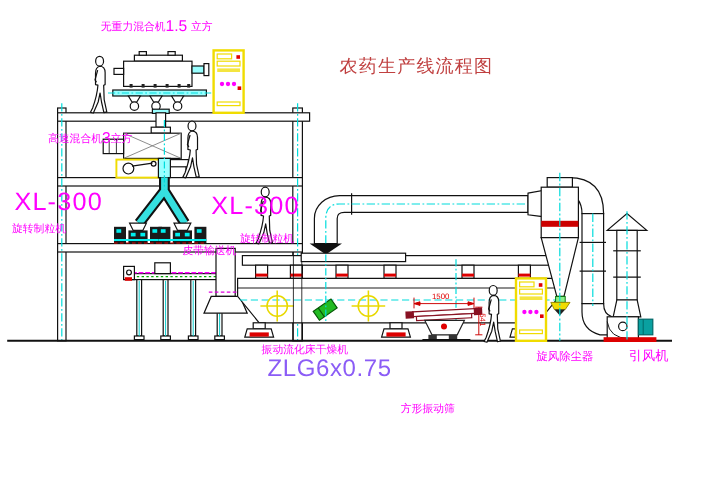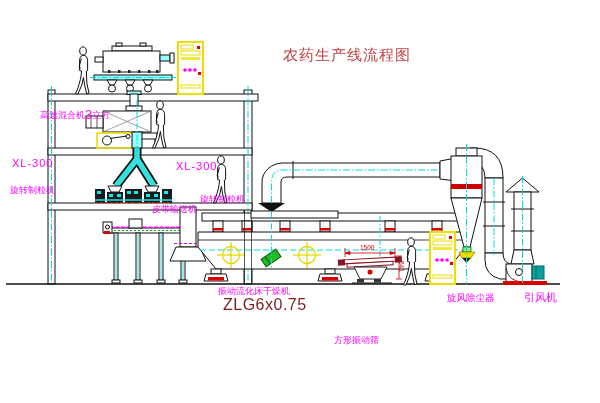--- a/index.html
+++ b/index.html
@@ -3,22 +3,22 @@
 <meta charset="utf-8">
 <style>
   html,body{margin:0;padding:0;background:#fff;}
   .canvas{position:relative;width:600px;height:403px;background:#ffffff;overflow:hidden;
           font-family:"Liberation Sans", sans-serif;}
   .canvas svg{position:absolute;left:0;top:0;}
   .lbl{position:absolute;color:#ff00ff;font-size:9px;line-height:1;white-space:nowrap;
        font-family:"Liberation Sans", sans-serif;}
   .lbl .big{font-size:13px;vertical-align:-1px;}
   .lbl .gap{margin-left:3px;}
-  .model{position:absolute;color:#7f1d1d;font-size:16px;line-height:1;letter-spacing:.5px;white-space:nowrap;}
-  .xl{position:absolute;color:#ff00ff;font-size:11px;line-height:1;letter-spacing:1px;white-space:nowrap;}
+  .model{position:absolute;color:#8b5cf6;font-size:20px;line-height:1;letter-spacing:.5px;white-space:nowrap;}
+  .xl{position:absolute;color:#ff00ff;font-size:21px;line-height:1;letter-spacing:1px;white-space:nowrap;}
   .title{position:absolute;left:283px;top:46px;color:#c04040;display:flex;align-items:center;white-space:nowrap;gap:36px;}
   .t-cn{font-size:15px;letter-spacing:1px;}
   .t-cap{font-size:22px;margin-left:2px;font-weight:400;}
   .dim{position:absolute;color:#dd0000;font-size:6.5px;line-height:1;white-space:nowrap;}
   .vdim{transform:rotate(90deg);transform-origin:left top;}
 </style>
 </head>
 <body>
 
 <div class="canvas">
@@ -306,20 +306,23 @@
       </g>
   <g>
         <use href="#person" x="401" y="238"></use>
       </g>
 </svg>
 
   <div class="title">
     <span class="t-cn">农药生产线流程图</span>
   </div>
 
+  <div class="lbl" style="left:84px;top:15px;">
+    <span>无重力混合机</span><span class="big">1.5</span><span class="gap">立方</span>
+  </div>
 
   <div class="lbl" style="left:40px;top:108px;">
     <span>高速混合机</span><span class="big">3</span><span>立方</span>
   </div>
 
   <div class="xl" style="left:12px;top:158px;">XL-300</div>
   <div class="lbl" style="left:10px;top:186px;">旋转制粒机</div>
 
   <div class="xl" style="left:176px;top:161px;">XL-300</div>
   <div class="lbl" style="left:200px;top:195px;">旋转制粒机</div>

